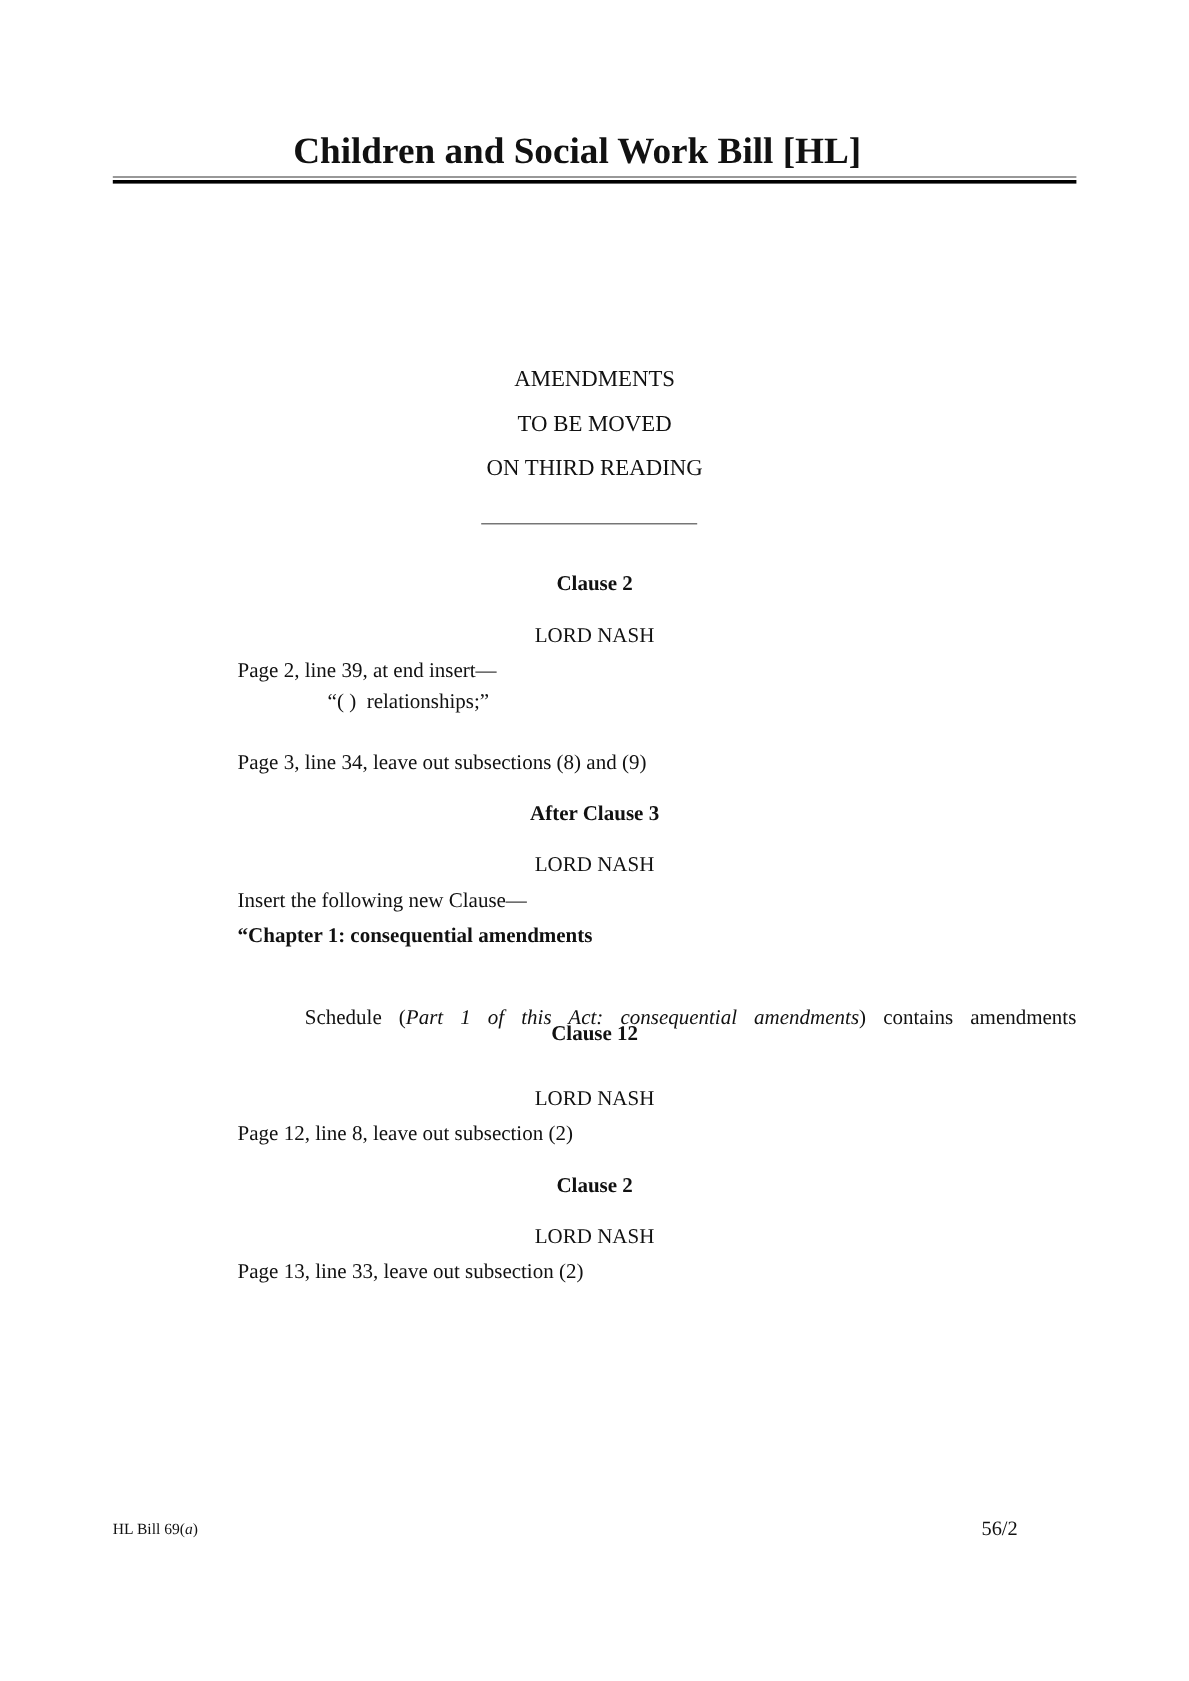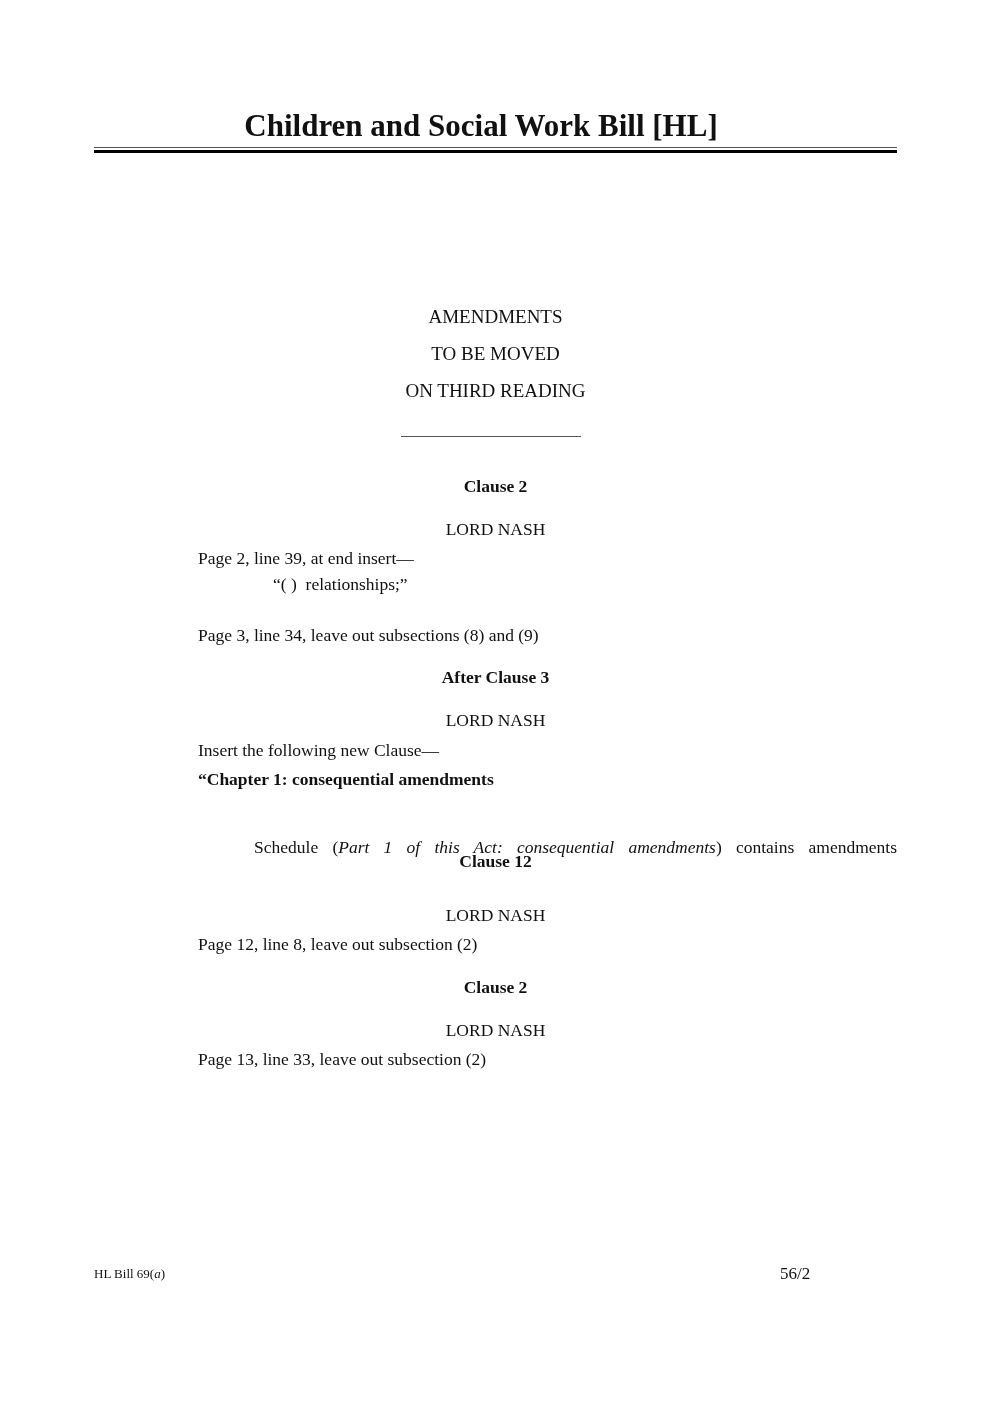--- a/index.html
+++ b/index.html
@@ -13,21 +13,21 @@
   .cap { font-size:19px; line-height:24px; }
   .short-rule { left:401px; width:180px; top:436px; height:1px; background:#555; }
   .heading { font-size:17.5px; font-weight:bold; line-height:22px; }
   .member { font-size:17.5px; line-height:22px; }
   .body { left:198px; font-size:17.5px; line-height:22px; white-space:nowrap; }
   .quote-indent { left:273px; }
   .para { left:254px; width:643px; font-size:17.5px; line-height:21px; text-align:justify; }
   .para-line1 { display:block; text-align-last:justify;margin-top:39px; }
   .bold { font-weight:bold; }
   .footer-left { left:94px; top:1263px; font-size:13px; line-height:22px; }
-  .footer-right { left:780px; width:106px; top:1263px; font-size:17px; line-height:22px; text-align:left; }
+  .footer-right { left:780px; width:106px; top:1263px; font-size:17px; line-height:22px; text-align:center; }
   i { font-style:italic; }
 </style>
 </head>
 <body>
 
 <div class="abs title">Children and Social Work Bill [HL]</div>
 <div class="abs rule-thin"></div>
 <div class="abs rule-thick"></div>
 
 <div class="abs center cap" style="top:305px">AMENDMENTS</div>

